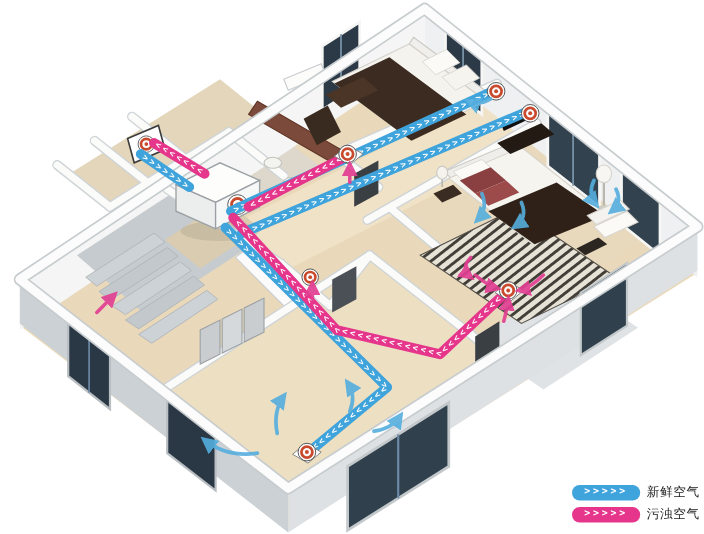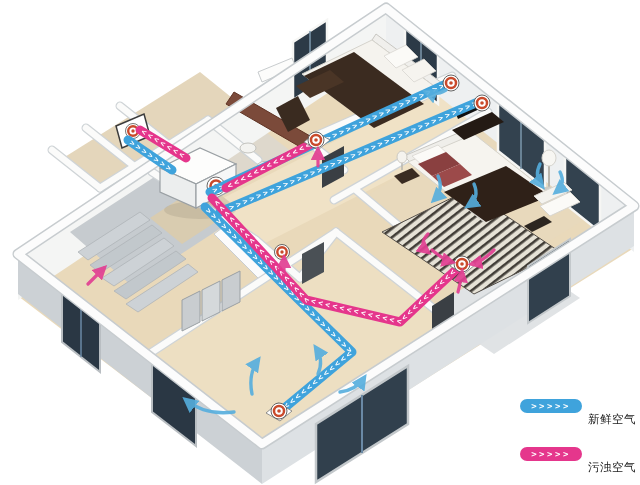--- a/index.html
+++ b/index.html
@@ -4,21 +4,21 @@
 <style>
   html,body{margin:0;padding:0;background:#fff;}
   .stage{position:relative;width:640px;height:485px;background:#ffffff;overflow:hidden;
          font-family:"DejaVu Sans",sans-serif;}
   .stage svg{position:absolute;left:0;top:0;}
   .legend{position:absolute;right:4px;bottom:10px;display:flex;flex-direction:column;gap:5px;}
   .legend-row{display:flex;align-items:center;gap:6px;}
   .legend-pill{width:62px;height:14px;border-radius:8px;display:flex;align-items:center;justify-content:center;}
   .legend-pill span{color:#fff;font-weight:bold;font-size:9px;letter-spacing:2.5px;line-height:14px;
                     font-family:"DejaVu Sans Mono",monospace;transform:translateY(-0.5px);}
-  .legend-label{font-size:11.5px;color:#1c1c1c;letter-spacing:0.5px;margin-top:28px;}
+  .legend-label{font-size:11.5px;color:#1c1c1c;letter-spacing:0.5px;}
   .duct-chevrons{font-family:"DejaVu Sans Mono",monospace;font-weight:bold;font-size:8px;
                  fill:#ffffff;letter-spacing:2.5px;}
 </style>
 </head>
 <body>
 
 <div class="stage">
 <svg width="640" height="485" viewBox="0 0 640 485">
   <defs>
     <pattern id="rugstripe" patternUnits="userSpaceOnUse" width="7" height="7" patternTransform="rotate(52)">

